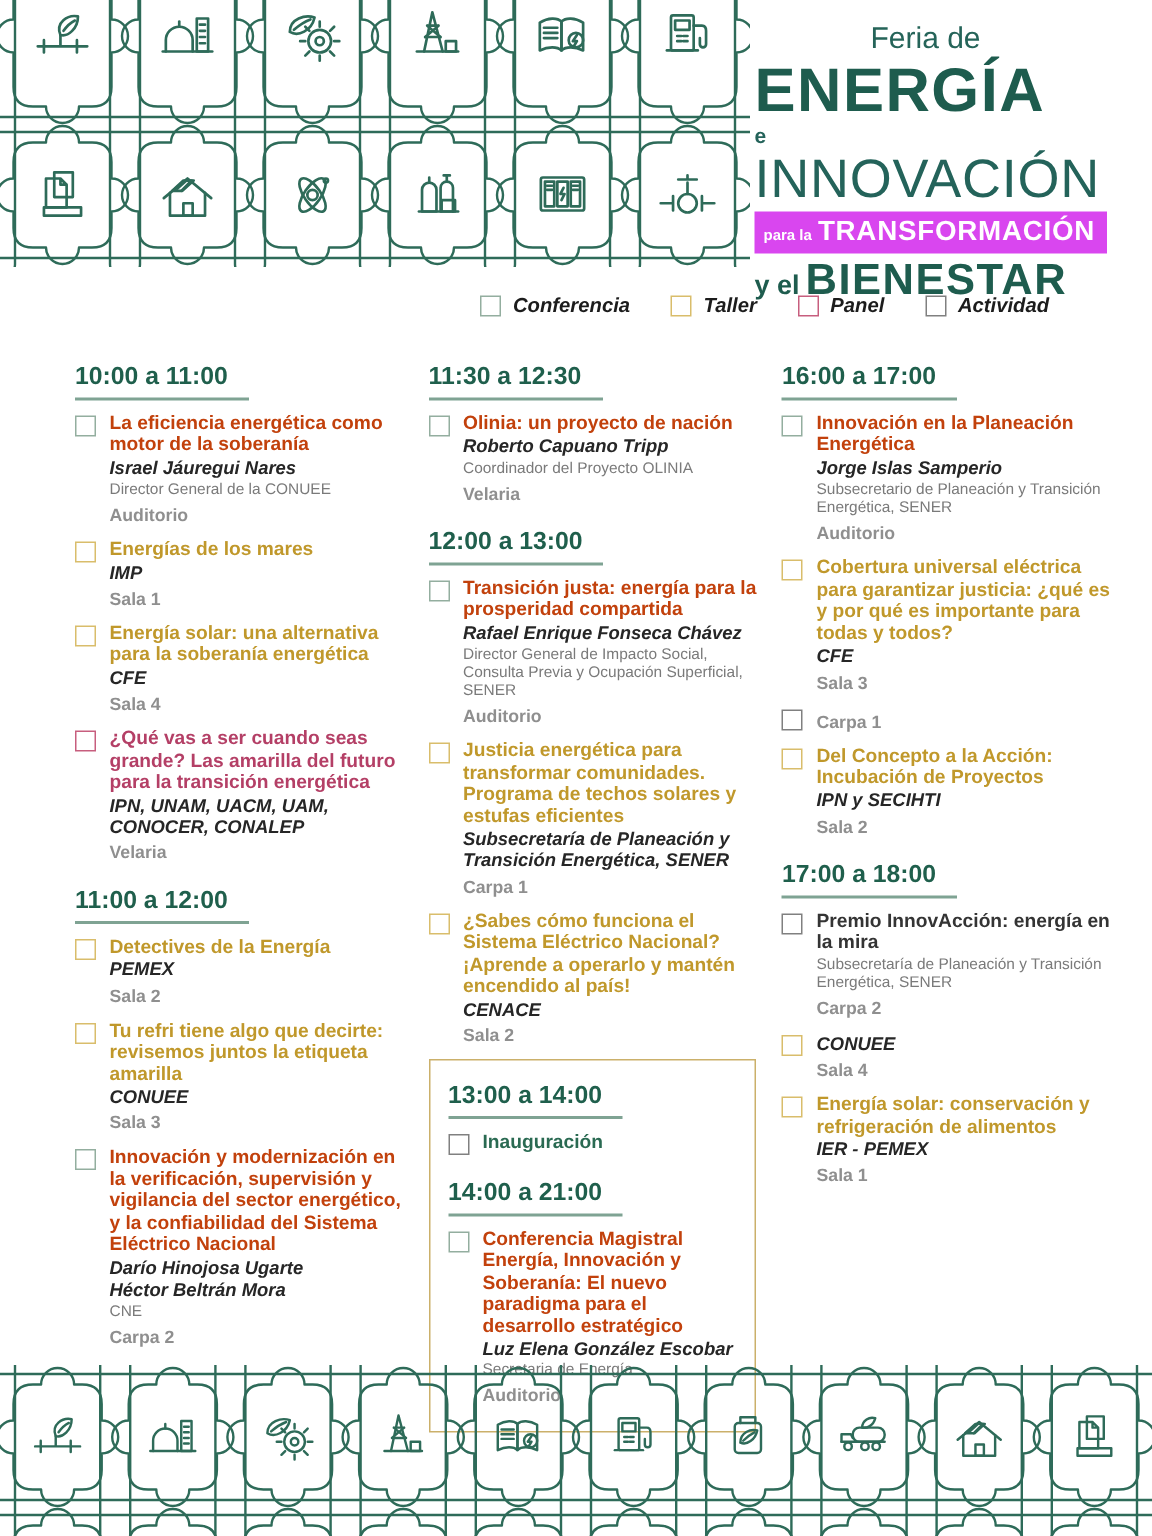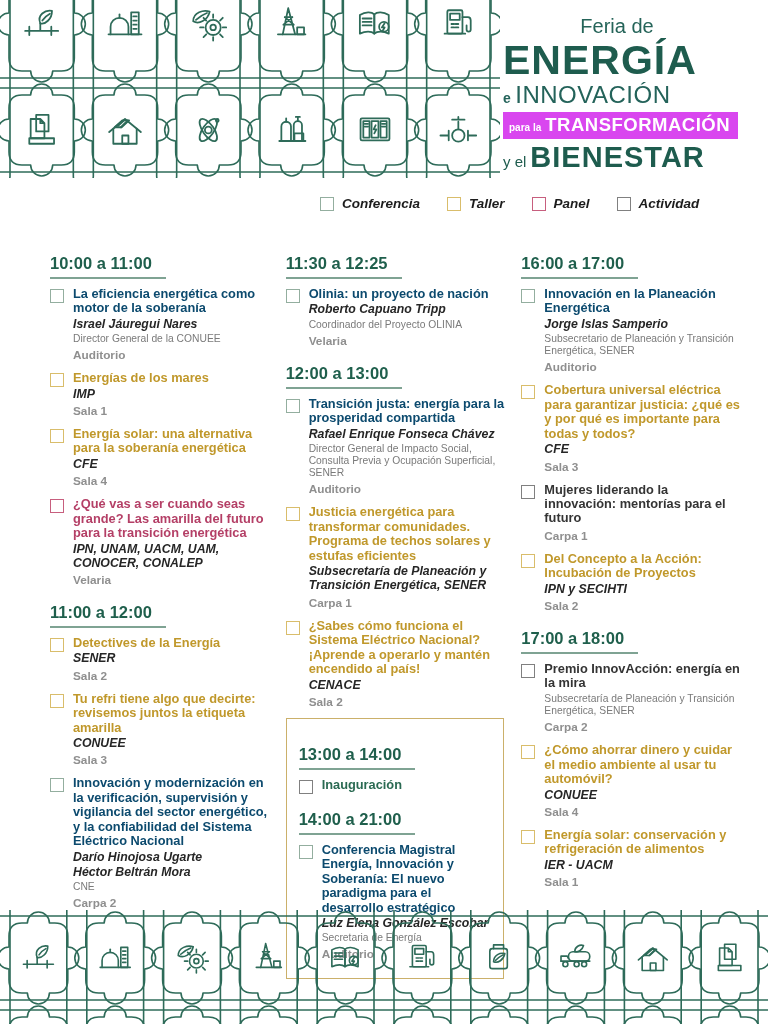--- a/index.html
+++ b/index.html
@@ -9,50 +9,50 @@
   .border-strip{position:absolute;pointer-events:none;}
   #border-top{top:0;left:0;width:500px;height:178px;}
   #border-bottom{bottom:0;left:0;width:768px;height:114px;}
   .border-strip svg{display:block;width:100%;height:100%;}
   
   .logo{position:absolute;top:16px;left:503px;width:240px;line-height:1.04;}
   .logo-feria{font-size:20px;color:#256459;text-align:center;width:228px;margin-bottom:2px;}
   .logo-energia{font-size:41px;font-weight:700;color:#1e5c4e;letter-spacing:1px;}
   .logo-line-innov{color:#24635a;margin-top:2px;}
   .logo-e{font-size:14px;font-weight:700;}
-  .logo-innovacion{font-size:24px;letter-spacing:.5px;text-align:right;}
+  .logo-innovacion{font-size:36px;letter-spacing:.5px;text-align:right;}
   .logo-bar{display:inline-block;background:#d946ef;color:#fff;padding:3px 8px 4px 6px;margin:4px 0 3px;}
   .logo-parala{font-size:10px;font-weight:700;margin-right:4px;}
   .logo-transformacion{font-size:18.5px;font-weight:700;letter-spacing:.5px;}
   .logo-line-bien{color:#1e5c4e;}
-  .logo-yel{font-size:15px;font-weight:400;margin-right:4px;text-align:right;}
+  .logo-yel{font-size:18px;font-weight:700;margin-right:4px;text-align:right;}
   .logo-bienestar{font-size:29px;font-weight:700;letter-spacing:1px;}
   
   .banner{position:absolute;top:189px;left:56px;width:224px;height:34px;background:#2a5c49;
           color:#fff;font-size:20px;font-weight:700;display:flex;align-items:center;justify-content:center;}
   .legend{position:absolute;top:196px;left:320px;display:flex;gap:27px;align-items:center;}
   .legend-item{display:flex;align-items:center;gap:8px;}
   .legend-box{width:12px;height:12px;border:1.5px solid #999;background:#fff;}
   .legend-label{font-size:13.5px;font-weight:700;font-style:italic;color:#1c1c1c;}
   
   .schedule{position:absolute;top:238px;left:50px;right:28px;display:grid;
             grid-template-columns:1fr 1fr 1fr;column-gap:17px;}
   .time-wrap{margin:16px 0 8px;}
-  .time-wrap.first{margin-top:16px;}
+  .time-wrap.first{margin-top:4px;}
   .time-header{display:inline-block;font-size:16.5px;font-weight:700;color:#1f5f4c;
                border-bottom:2px solid #7fa393;padding:0 14px 4px 0;}
   .event{display:flex;gap:9px;margin-bottom:9px;}
   .cbox{flex:0 0 auto;width:12px;height:12px;border:1.5px solid #999;margin-top:2px;background:#fff;}
   .cbox.conferencia{border-color:#93ae9f;}
   .cbox.taller{border-color:#d9bd6b;}
   .cbox.panel{border-color:#c75e7e;}
   .cbox.actividad{border-color:#808080;}
   .event-body{min-width:0;}
   .event-title{font-size:12.8px;font-weight:700;line-height:1.13;}
-  .event-title.conferencia{color:#0c4a6e;}
+  .event-title.conferencia{color:#c2410c;}
   .event-title.taller{color:#c0982b;}
   .event-title.panel{color:#b43f66;}
   .event-title.actividad{color:#343434;}
   .event-title.green{color:#2a6a52;}
   .event-speaker{font-size:12.3px;font-weight:700;font-style:italic;color:#262626;line-height:1.16;margin-top:1px;}
   .event-role{font-size:10.3px;color:#7a7a7a;line-height:1.18;margin-top:2px;}
   .event-venue{font-size:11.8px;font-weight:700;color:#8f8f8f;margin-top:3px;}
   .box-group{border:1.5px solid #cbb06a;padding:10px 12px 8px;margin-top:4px;}
 </style>
 </head>
@@ -279,21 +279,21 @@
             <div class="event-title panel">¿Qué vas a ser cuando seas grande? Las amarilla del futuro para la transición energética</div>
             <div class="event-speaker">IPN, UNAM, UACM, UAM, CONOCER, CONALEP</div>
             <div class="event-venue">Velaria</div>
           </div>
         </div>
         <div class="time-wrap"><div class="time-header">11:00 a 12:00</div></div>
         <div class="event">
           <span class="cbox taller"></span>
           <div class="event-body">
             <div class="event-title taller">Detectives de la Energía</div>
-            <div class="event-speaker">SENER</div>
+            <div class="event-speaker">PEMEX</div>
             <div class="event-venue">Sala 2</div>
           </div>
         </div>
         <div class="event">
           <span class="cbox taller"></span>
           <div class="event-body">
             <div class="event-title taller">Tu refri tiene algo que decirte: revisemos juntos la etiqueta amarilla</div>
             <div class="event-speaker">CONUEE</div>
             <div class="event-venue">Sala 3</div>
           </div>
@@ -303,21 +303,21 @@
           <div class="event-body">
             <div class="event-title conferencia">Innovación y modernización en la verificación, supervisión y vigilancia del sector energético, y la confiabilidad del Sistema Eléctrico Nacional</div>
             <div class="event-speaker">Darío Hinojosa Ugarte</div>
             <div class="event-speaker">Héctor Beltrán Mora</div>
             <div class="event-role">CNE</div>
             <div class="event-venue">Carpa 2</div>
           </div>
         </div>
       </div>
       <div class="column">
-        <div class="time-wrap first"><div class="time-header">11:30 a 12:25</div></div>
+        <div class="time-wrap first"><div class="time-header">11:30 a 12:30</div></div>
         <div class="event">
           <span class="cbox conferencia"></span>
           <div class="event-body">
             <div class="event-title conferencia">Olinia: un proyecto de nación</div>
             <div class="event-speaker">Roberto Capuano Tripp</div>
             <div class="event-role">Coordinador del Proyecto OLINIA</div>
             <div class="event-venue">Velaria</div>
           </div>
         </div>
         <div class="time-wrap"><div class="time-header">12:00 a 13:00</div></div>
@@ -381,21 +381,20 @@
           <span class="cbox taller"></span>
           <div class="event-body">
             <div class="event-title taller">Cobertura universal eléctrica para garantizar justicia: ¿qué es y por qué es importante para todas y todos?</div>
             <div class="event-speaker">CFE</div>
             <div class="event-venue">Sala 3</div>
           </div>
         </div>
         <div class="event">
           <span class="cbox actividad"></span>
           <div class="event-body">
-            <div class="event-title actividad">Mujeres liderando la innovación: mentorías para el futuro</div>
             <div class="event-venue">Carpa 1</div>
           </div>
         </div>
         <div class="event">
           <span class="cbox taller"></span>
           <div class="event-body">
             <div class="event-title taller">Del Concepto a la Acción: Incubación de Proyectos</div>
             <div class="event-speaker">IPN y SECIHTI</div>
             <div class="event-venue">Sala 2</div>
           </div>
@@ -405,30 +404,29 @@
           <span class="cbox actividad"></span>
           <div class="event-body">
             <div class="event-title actividad">Premio InnovAcción: energía en la mira</div>
             <div class="event-role">Subsecretaría de Planeación y Transición Energética, SENER</div>
             <div class="event-venue">Carpa 2</div>
           </div>
         </div>
         <div class="event">
           <span class="cbox taller"></span>
           <div class="event-body">
-            <div class="event-title taller">¿Cómo ahorrar dinero y cuidar el medio ambiente al usar tu automóvil?</div>
             <div class="event-speaker">CONUEE</div>
             <div class="event-venue">Sala 4</div>
           </div>
         </div>
         <div class="event">
           <span class="cbox taller"></span>
           <div class="event-body">
             <div class="event-title taller">Energía solar: conservación y refrigeración de alimentos</div>
-            <div class="event-speaker">IER - UACM</div>
+            <div class="event-speaker">IER - PEMEX</div>
             <div class="event-venue">Sala 1</div>
           </div>
         </div>
       </div>
     </div>
 
   <div class="border-strip" id="border-bottom">
       <svg viewBox="0 0 768 114">
         <g fill="none" stroke="#2e6b59" stroke-width="1.6" stroke-linecap="round" stroke-linejoin="round">
           <path d="M0 6 H 768"></path>

